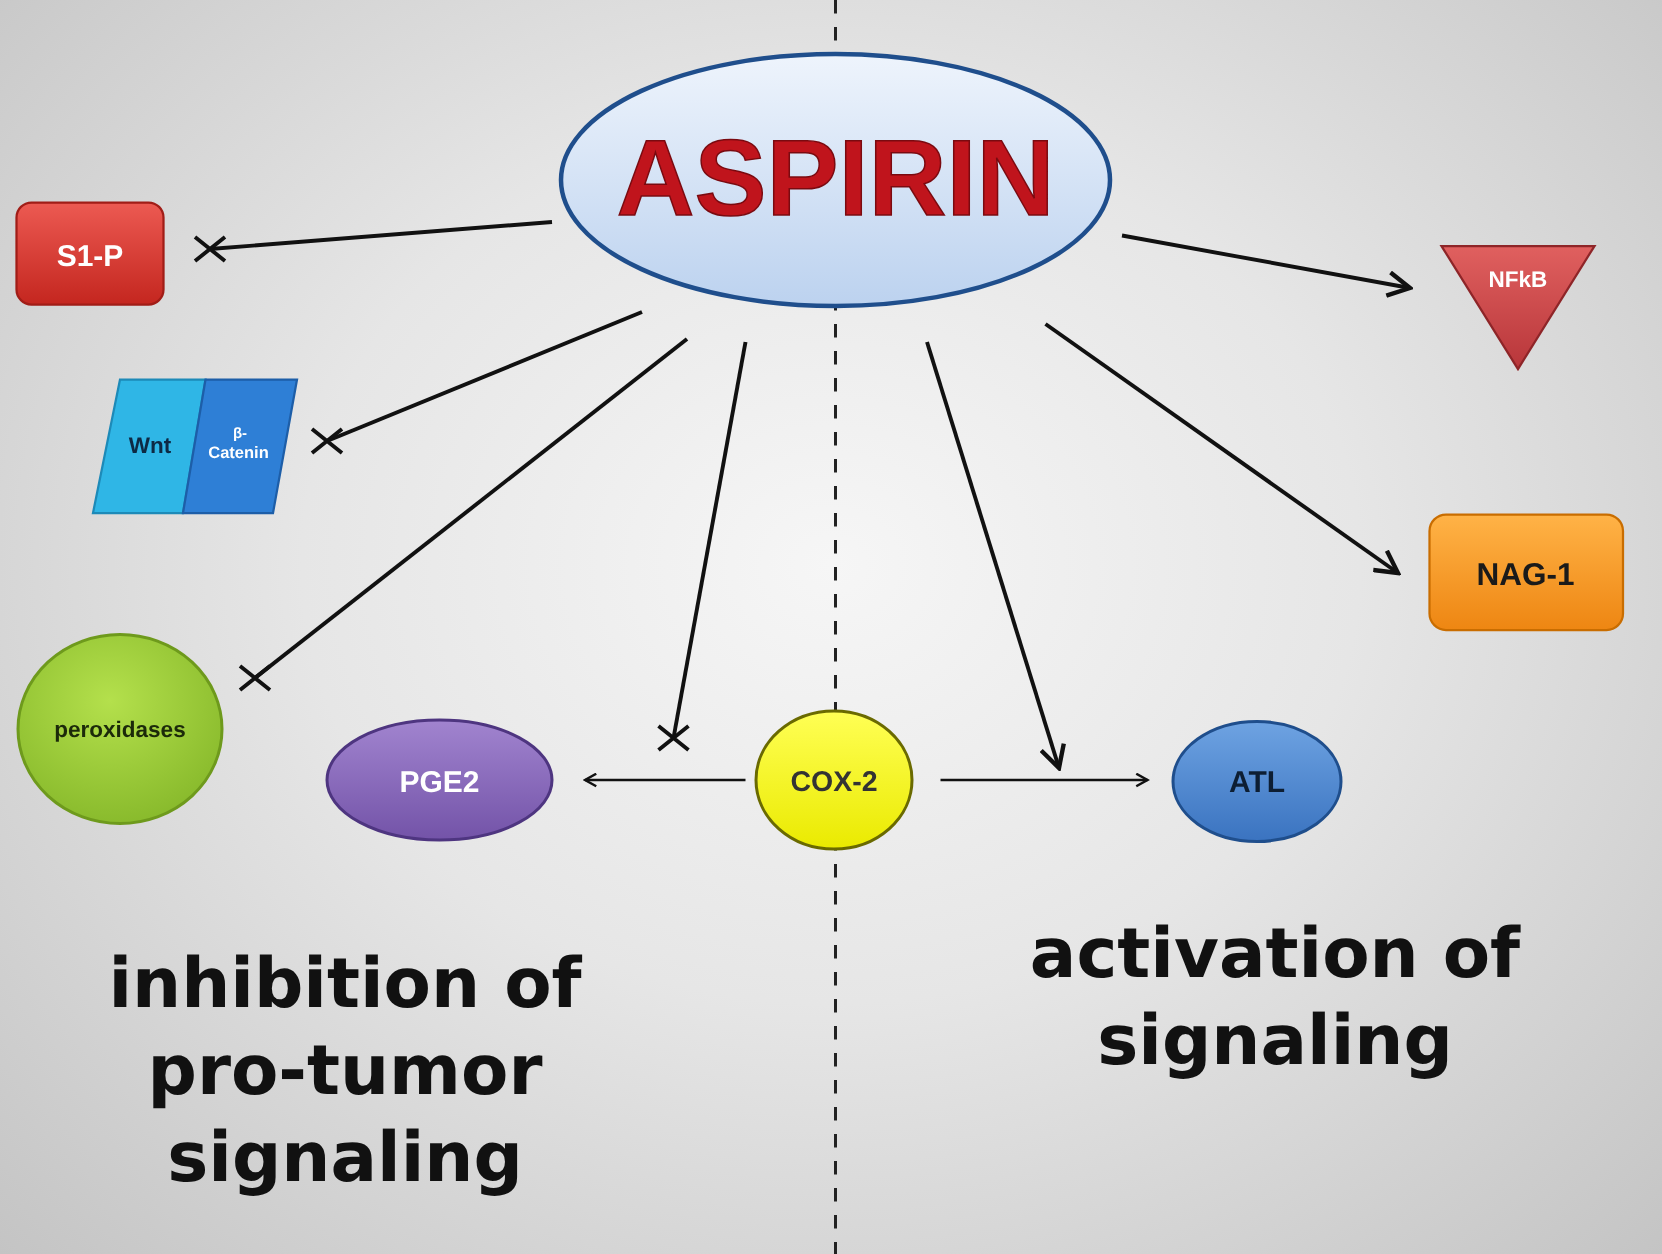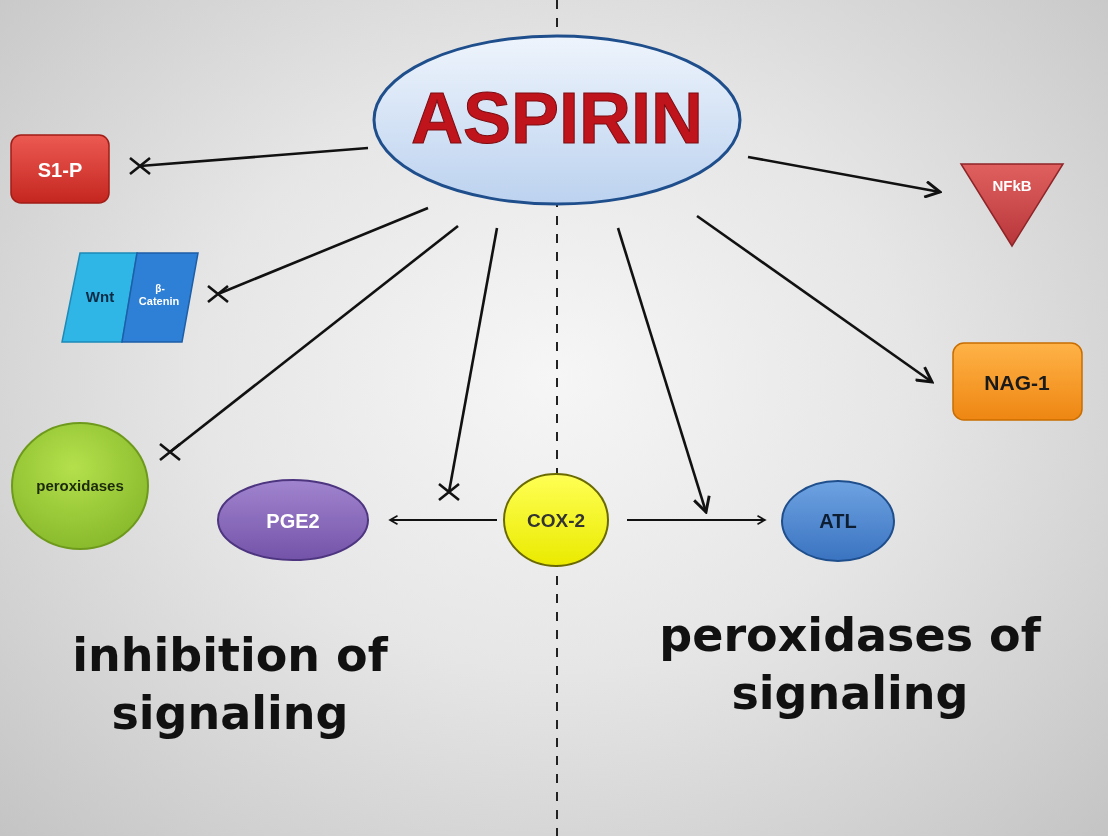--- a/index.html
+++ b/index.html
@@ -124,18 +124,19 @@
   </g>
 
   <g>
     <rect x="953" y="343" width="129" height="77" rx="11" fill="url(#gOrange)" stroke="#c96d00" stroke-width="1.5"></rect>
     <text x="1017" y="390" text-anchor="middle" class="lbl" font-size="21" fill="#1a1a1a">NAG-1</text>
   </g>
 </svg>
 
 <div class="caption" style="left:40px;top:626px;width:380px;">
   <div>inhibition of</div>
+  <div>pro-tumor</div>
   <div>signaling</div>
 </div>
 <div class="caption" style="left:650px;top:606px;width:400px;">
-  <div>peroxidases of</div>
+  <div>activation of</div>
   <div>signaling</div>
 </div>
 
 </body></html>

